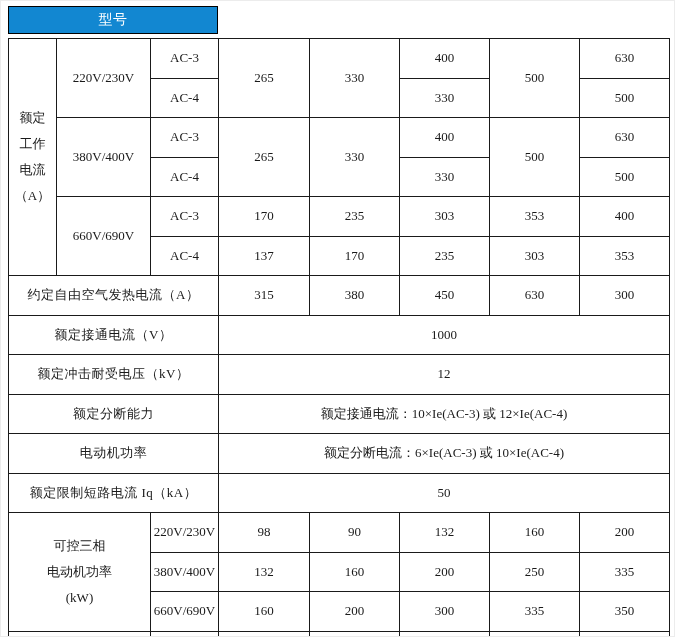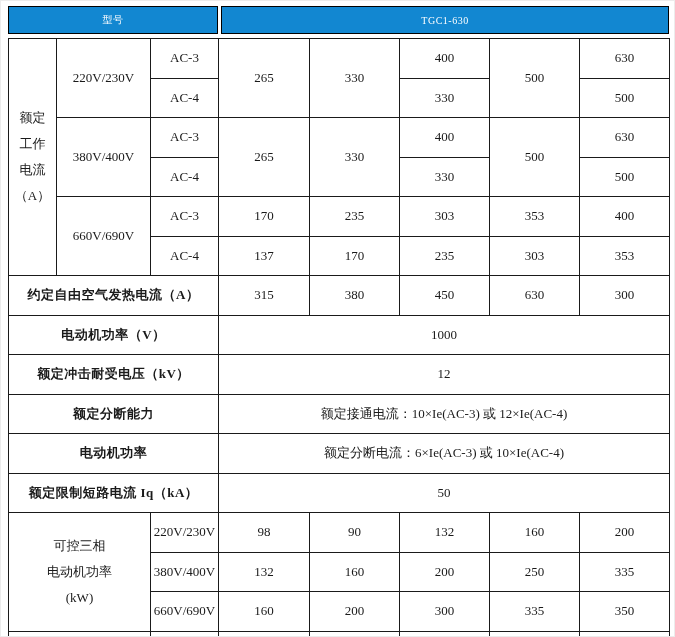--- a/index.html
+++ b/index.html
@@ -33,54 +33,53 @@
     height: 28px;
     margin-bottom: 4px;
   }
   .hcell {
     background: var(--hbg);
     border: 1px solid #000000;
     color: var(--htext);
     display: flex;
     align-items: center;
     justify-content: center;
-    font-size: 10px;
+    font-size: 14px;
     letter-spacing: 0.5px;
   }
   .hcell.model { flex: 0 0 210px; }
   .hcell.col   { flex: 1 1 0; }
 
   table.spec {
     width: 661px;
     border-collapse: collapse;
     table-layout: fixed;
   }
   table.spec td {
     border: 1px solid var(--bd);
     text-align: center;
     vertical-align: middle;
     font-size: 13px;
     padding: 0 2px;
     overflow: hidden;
   }
   table.spec tr { height: 39.5px; }
   .vlabel div, .plabel div { line-height: 26px; }
-  .label-cell { letter-spacing: 0.5px; font-weight: bold; }
+  .label-cell { letter-spacing: 0.5px; }
   tr.partial { height: 7px; }
   tr.partial td { border-bottom: none; }
 </style>
 </head>
 <body>
 
 <div class="canvas">
   <div class="table-wrap">
 
     <div class="header-row">
       <div class="hcell model">型号</div>
-      <div class="hcell col">TGC1-630</div>
     </div>
 
     <table class="spec">
       <colgroup>
         <col style="width:48px">
           <col style="width:94px">
           <col style="width:68px">
         <col style="width:91px">
           <col style="width:90px">
           <col style="width:90px">
@@ -146,21 +145,21 @@
       <tr>
         <td colspan="3" class="label-cell">约定自由空气发热电流（A）</td>
         <td>315</td>
         <td>380</td>
         <td>450</td>
         <td>630</td>
         <td>300</td>
       </tr>
 
       <tr>
-        <td colspan="3" class="label-cell">电动机功率（V）</td>
+        <td colspan="3" class="label-cell">额定接通电流（V）</td>
         <td colspan="5">1000</td>
       </tr>
       <tr>
         <td colspan="3" class="label-cell">额定冲击耐受电压（kV）</td>
         <td colspan="5">12</td>
       </tr>
       <tr>
         <td colspan="3" class="label-cell">额定分断能力</td>
         <td colspan="5">额定接通电流：10×Ie(AC-3) 或 12×Ie(AC-4)</td>
       </tr>

